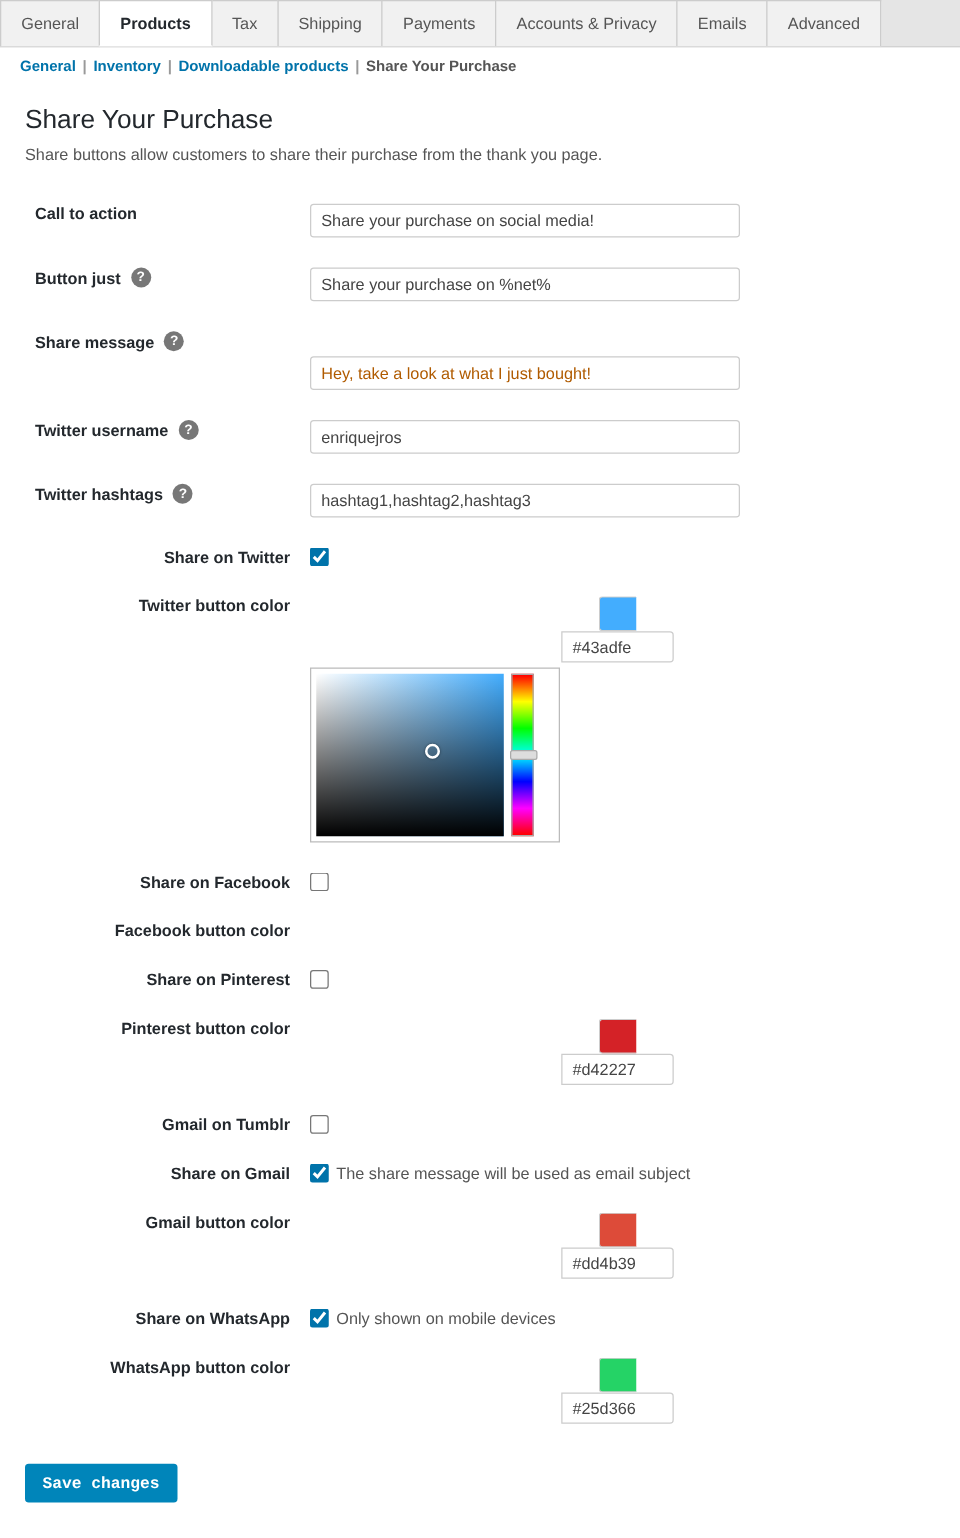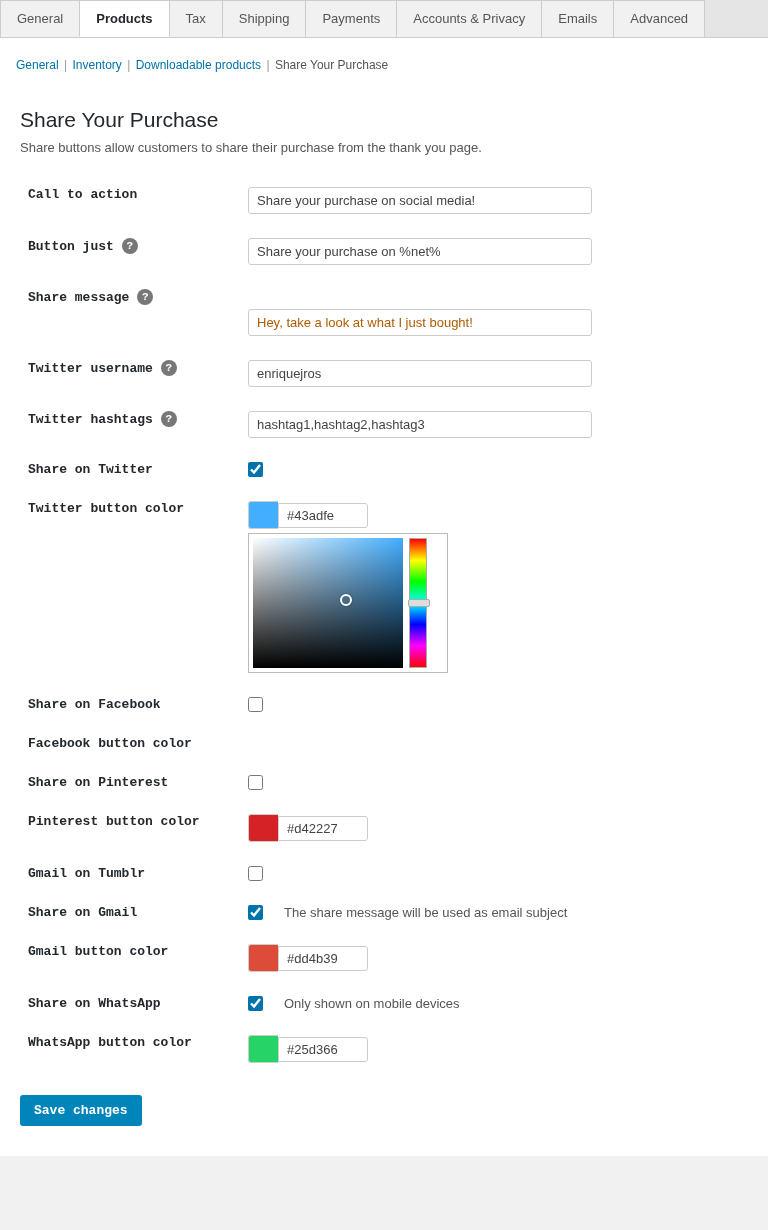--- a/index.html
+++ b/index.html
@@ -28,23 +28,24 @@
     }
     .tab.active {
       background: #fff;
       border-bottom: 1px solid #fff;
       color: #23282d;
       font-weight: 600;
       z-index: 1;
     }
 
     .breadcrumb {
-      padding: 20px 16px;
+      padding: 8px 16px;
       font-size: 12px;
       background: #fff;
+      font-weight: bold;
     }
     .breadcrumb a {
       color: #0073aa;
       text-decoration: none;
     }
     .breadcrumb .sep { color: #999; margin: 0 2px; }
     .breadcrumb .current { color: #555; }
 
     .page-wrap {
       background: #fff;
@@ -70,22 +71,21 @@
     }
     table.form-table tr td, table.form-table tr th {
       padding: 12px 8px;
       vertical-align: top;
     }
     table.form-table tr th {
       width: 220px;
       font-weight: 600;
       font-size: 13px;
       color: #23282d;
-      text-align: left;
-      font-family: Liberation Mono, monospace;
+      text-align: right;
     }
     table.form-table tr td {
       font-size: 13px;
     }
 
     .form-input {
       width: 344px;
       padding: 5px 8px;
       border: 1px solid #ccc;
       border-radius: 3px;
@@ -110,35 +110,36 @@
     }
 
     .th-inner {
       display: flex;
       align-items: center;
       gap: 4px;
     }
 
     .checkbox-wrap {
       display: flex;
-      gap: 21px;
+      gap: 6px;
     }
     .checkbox-wrap input[type=checkbox] {
       width: 15px;
       height: 15px;
       accent-color: #0073aa;
     }
     .checkbox-label {
       color: #555;
     }
 
     .color-swatch-row {
       display: flex;
       align-items: center;
       gap: 0;
+      flex-direction: column;
     }
     .color-swatch {
       width: 30px;
       height: 28px;
       border-radius: 3px 0 0 3px;
       border: 1px solid #ccc;
       border-right: none;
       cursor: pointer;
     }
     .color-hex-input {

